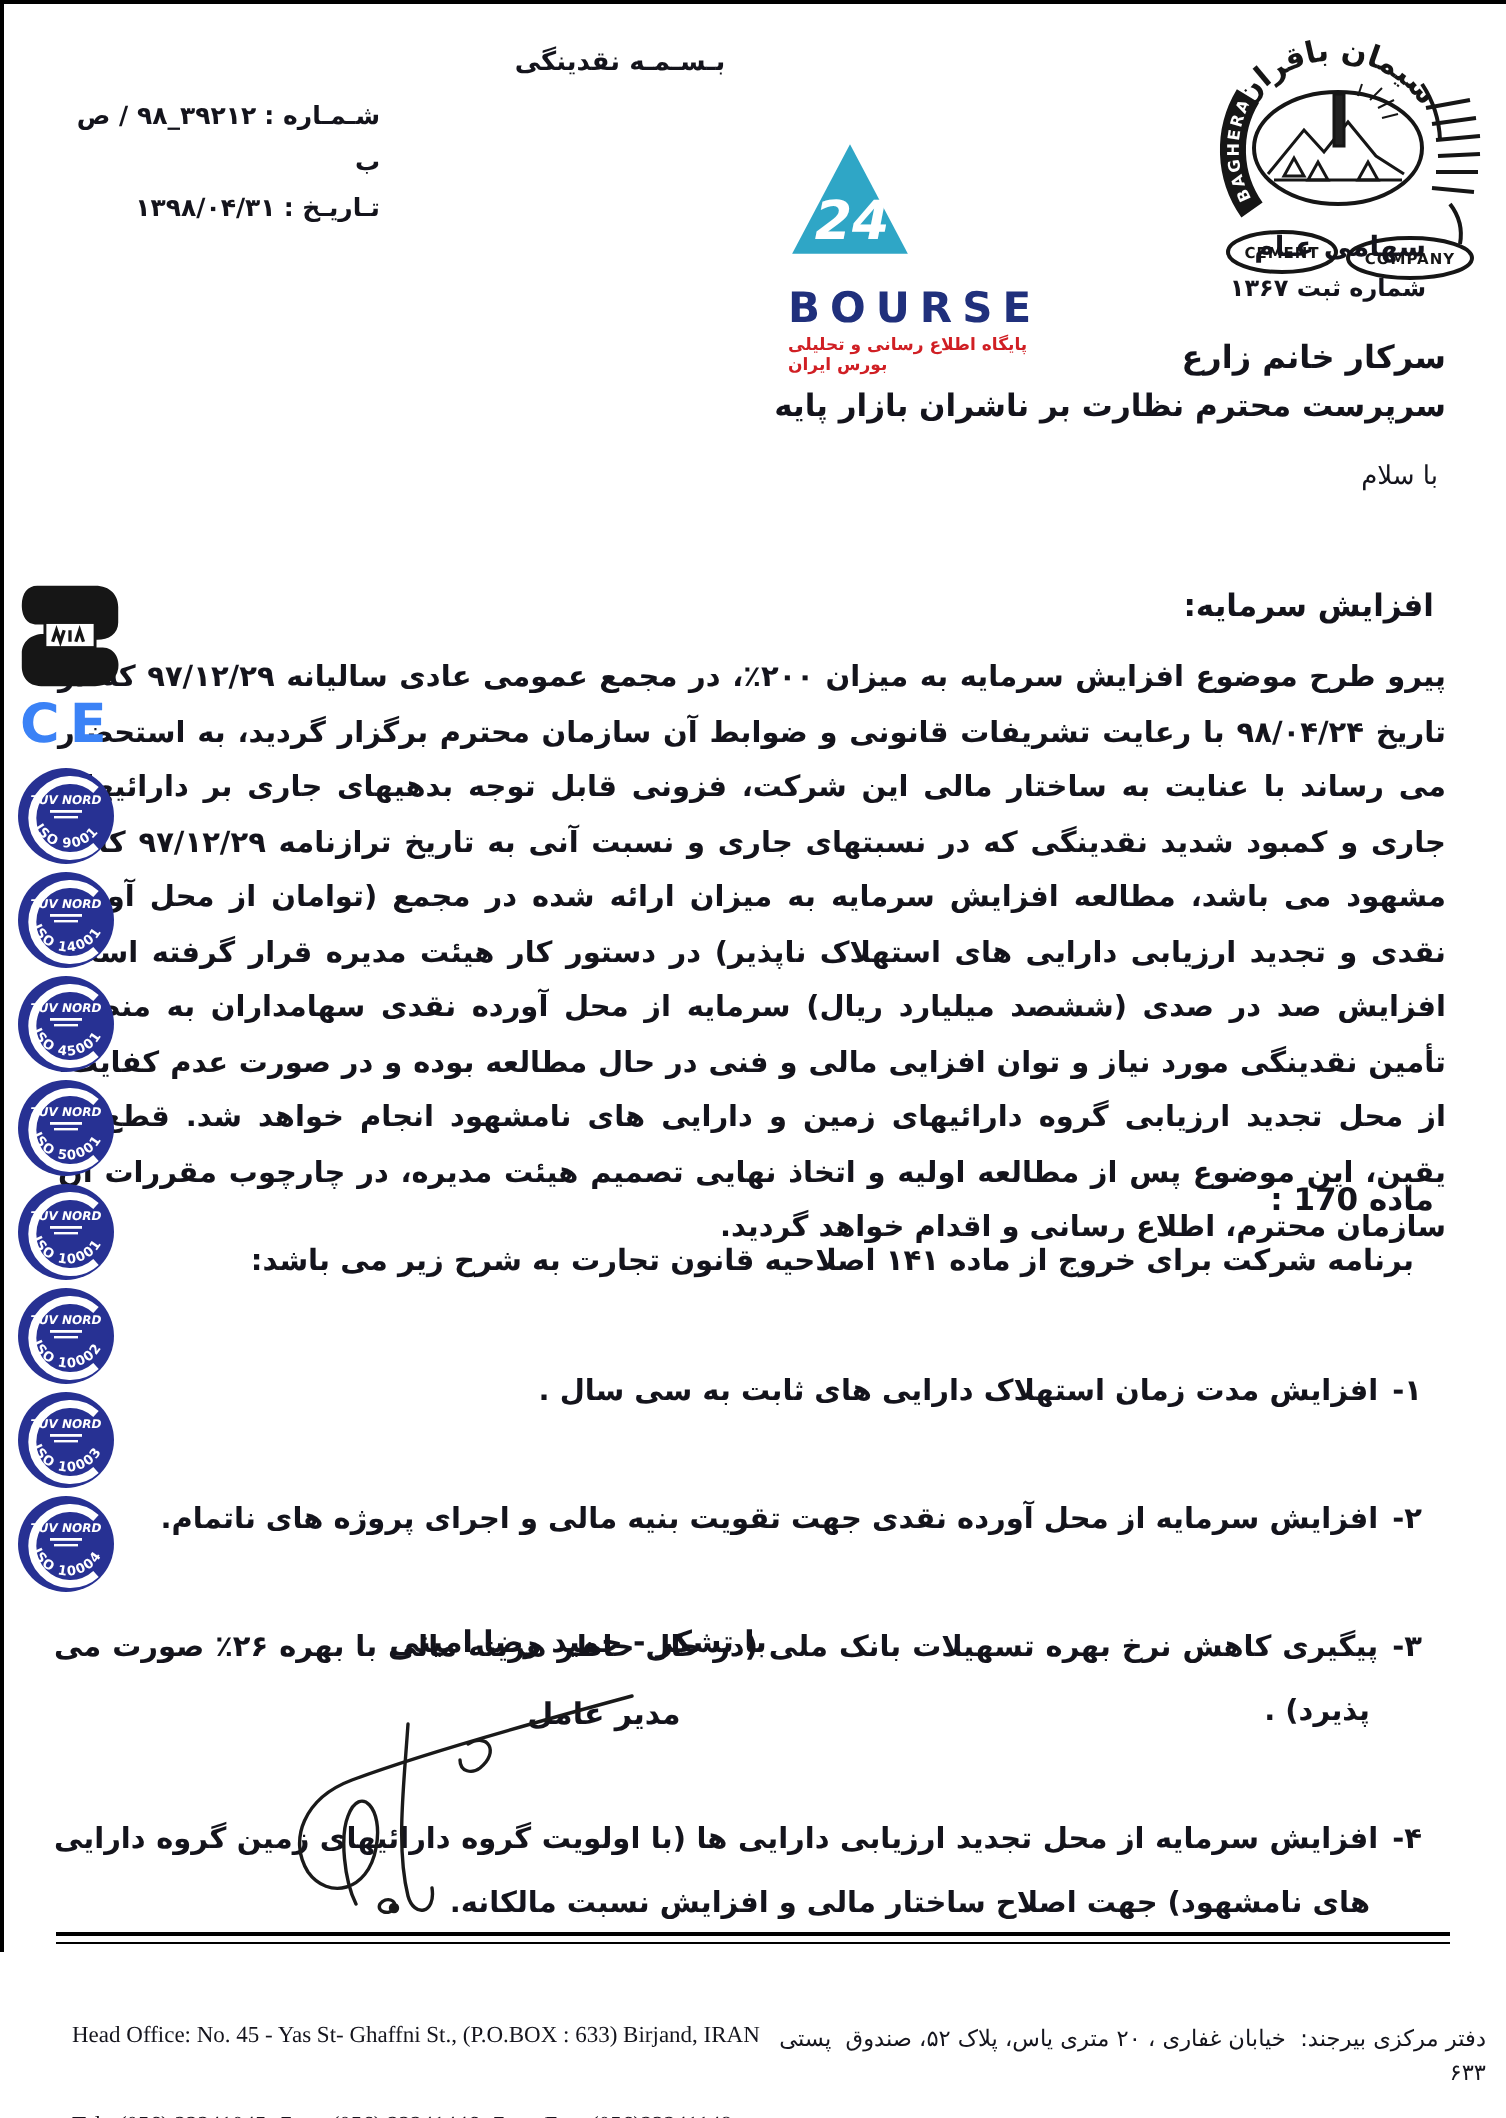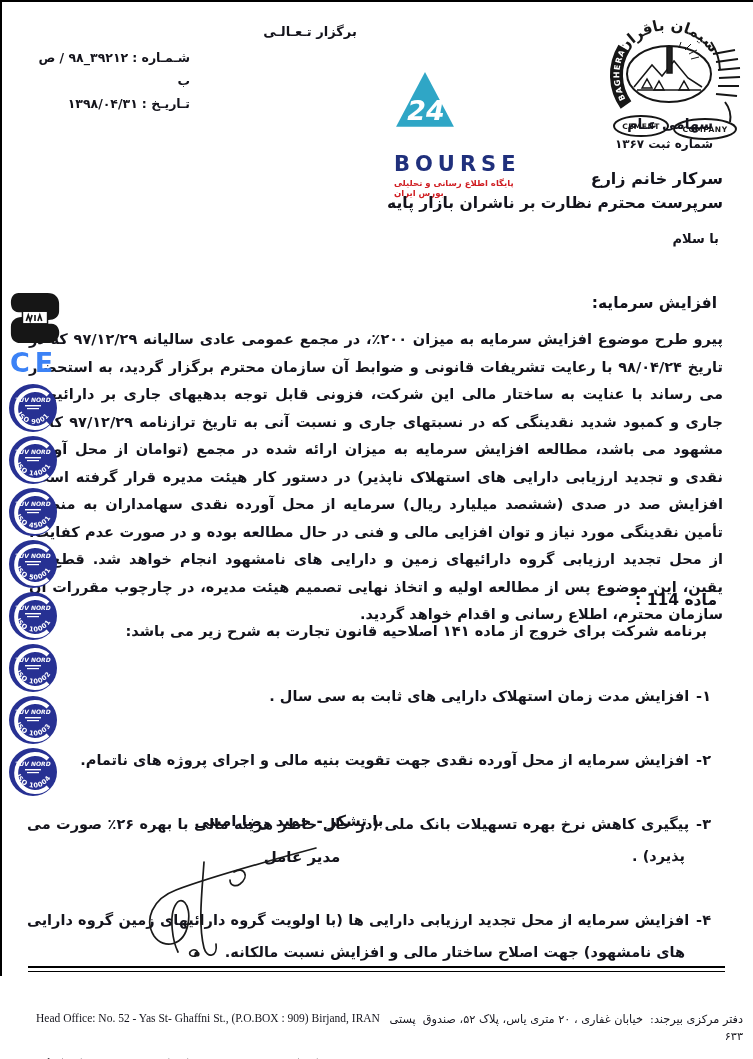--- a/index.html
+++ b/index.html
@@ -15,28 +15,28 @@
             font-size:12.5px;font-weight:bold;line-height:23px;}
   .refblock .lbl{margin-left:4px;margin-top:12px;}
 
   
   .co-logo{top:10px;right:8px;width:152px;height:134px;}
   .co-type{top:116px;right:40px;width:120px;text-align:right;font-size:14px;font-weight:bold;direction:rtl;}
   .co-reg{top:137px;right:40px;width:130px;text-align:right;font-size:12px;font-weight:bold;direction:rtl;}
 
   
   .bourse{top:70px;left:394px;width:130px;text-align:left;}
-  .bourse-name{font-size:21px;font-weight:bold;letter-spacing:5px;color:#20307c;margin-top:18px;}
+  .bourse-name{font-size:21px;font-weight:bold;letter-spacing:5px;color:#20307c;margin-top:8px;}
   .bourse-tag{font-size:8.5px;font-weight:bold;color:#d01f24;direction:rtl;margin-top:2px;}
 
   
   .recipient{top:169px;right:30px;direction:rtl;}
   .rec-name{font-size:16px;font-weight:bold;margin-bottom:6px;}
   .rec-title{font-size:15.5px;font-weight:bold;}
-  .salutation{top:231px;right:34px;font-size:13px;font-weight:bold;direction:rtl;}
+  .salutation{top:231px;right:34px;font-size:13px;font-weight:normal;direction:rtl;}
 
   
   .intro{top:264px;right:46px;font-size:14.8px;font-weight:bold;direction:rtl;}
   .sec-title{right:36px;font-size:15.5px;font-weight:bold;direction:rtl;}
   .cap-title{top:294px;text-align:center;}
   .cap-text{top:326px;right:30px;width:694px;direction:rtl;text-align:justify;
             font-size:14.5px;font-weight:bold;line-height:27.5px;}
   .art-title{top:591px;}
   .art-intro{top:622px;right:46px;font-size:14.6px;font-weight:bold;direction:rtl;}
   .list{top:648px;right:42px;width:684px;direction:rtl;}
@@ -65,21 +65,21 @@
   .foot-fa{top:979px;right:10px;width:372px;direction:rtl;text-align:right;
            font-size:11.3px;line-height:16.5px;white-space:pre-wrap;color:#15151d;}
 </style>
 </head>
 <body>
 
 <div class="page">
   <div class="abs edge-top"></div>
   <div class="abs edge-left"></div>
 
-  <div class="abs bismillah">برگزار تـعـالـی</div>
+  <div class="abs bismillah">بـسـمـه نقدینگی</div>
 
   <div class="abs refblock">
     <div><span class="lbl">شـمـاره :</span><span>۳۹۲۱۲_۹۸ / ص ب</span></div>
     <div><span class="lbl">تـاریـخ :</span><span>۱۳۹۸/۰۴/۳۱</span></div>
   </div>
 
   <svg class="abs co-logo" viewBox="0 0 152 134" xmlns="http://www.w3.org/2000/svg">
     <defs>
       <path id="coTop" d="M24,62 A52,52 0 0 1 126,62" fill="none"></path>
       <path id="coLeftTxt" d="M35,93 A50,50 0 0 1 33,40" fill="none"></path>
@@ -128,21 +128,21 @@
   </div>
 
   <div class="abs recipient">
     <div class="rec-name">سرکار خانم زارع</div>
     <div class="rec-title">سرپرست محترم نظارت بر ناشران بازار پایه</div>
   </div>
   <div class="abs salutation">با سلام</div>
 
   <div class="abs sec-title cap-title">افزایش سرمایه:</div>
   <div class="abs cap-text">پیرو طرح موضوع افزایش سرمایه به میزان ۲۰۰٪، در مجمع عمومی عادی سالیانه ۹۷/۱۲/۲۹ که در تاریخ ۹۸/۰۴/۲۴ با رعایت تشریفات قانونی و ضوابط آن سازمان محترم برگزار گردید، به استحضار می رساند با عنایت به ساختار مالی این شرکت، فزونی قابل توجه بدهیهای جاری بر دارائیهای جاری و کمبود شدید نقدینگی که در نسبتهای جاری و نسبت آنی به تاریخ ترازنامه ۹۷/۱۲/۲۹ کاملاً مشهود می باشد، مطالعه افزایش سرمایه به میزان ارائه شده در مجمع (توامان از محل آورده نقدی و تجدید ارزیابی دارایی های استهلاک ناپذیر) در دستور کار هیئت مدیره قرار گرفته است. افزایش صد در صدی (ششصد میلیارد ریال) سرمایه از محل آورده نقدی سهامداران به منظور تأمین نقدینگی مورد نیاز و توان افزایی مالی و فنی در حال مطالعه بوده و در صورت عدم کفایت، از محل تجدید ارزیابی گروه دارائیهای زمین و دارایی های نامشهود انجام خواهد شد. قطع به یقین، این موضوع پس از مطالعه اولیه و اتخاذ نهایی تصمیم هیئت مدیره، در چارچوب مقررات آن سازمان محترم، اطلاع رسانی و اقدام خواهد گردید.</div>
-  <div class="abs sec-title art-title">ماده 114 :</div>
+  <div class="abs sec-title art-title">ماده 170 :</div>
   <div class="abs art-intro">برنامه شرکت برای خروج از ماده ۱۴۱ اصلاحیه قانون تجارت به شرح زیر می باشد:</div>
 
   <div class="abs list">
     <div class="list-item"><span class="num">۱-</span><span>افزایش مدت زمان استهلاک دارایی های ثابت به سی سال .</span></div>
     <div class="list-item"><span class="num">۲-</span><span>افزایش سرمایه از محل آورده نقدی جهت تقویت بنیه مالی و اجرای پروژه های ناتمام.</span></div>
     <div class="list-item"><span class="num">۳-</span><span>پیگیری کاهش نرخ بهره تسهیلات بانک ملی (در حال حاظر هزینه مالی با بهره ۲۶٪ صورت می پذیرد) .</span></div>
     <div class="list-item"><span class="num">۴-</span><span>افزایش سرمایه از محل تجدید ارزیابی دارایی ها (با اولویت گروه دارائیهای زمین گروه دارایی های نامشهود) جهت اصلاح ساختار مالی و افزایش نسبت مالکانه.</span></div>
   </div>
 
   <div class="abs sig-name">با تشکر - حمید رضا امینی</div>
@@ -264,21 +264,21 @@
         <rect x="19" y="26" width="12" height="1.2" fill="#ffffff"></rect>
         <defs>
           <path id="isoA7" d="M8,29 A19,19 0 0 0 43,31" fill="none"></path>
         </defs>
         <text class="iso-t"><textPath href="#isoA7" startOffset="50%" text-anchor="middle">ISO 10004</textPath></text>
       </svg>
   </div>
 
   <div class="abs foot-rule"></div>
   <div class="abs foot-en">
-    <div>Head Office: No. 52 - Yas St- Ghaffni St., (P.O.BOX : 909) Birjand, IRAN</div>
+    <div>Head Office: No. 45 - Yas St- Ghaffni St., (P.O.BOX : 633) Birjand, IRAN</div>
     <div>Tel:  (056) 32341045 -7   ,   (056) 32341446 -7       Fax: (056)32341148</div>
     
     
     
   </div>
   <div class="abs foot-fa">
     <div>دفتر مرکزی بیرجند:  خیابان غفاری ، ۲۰ متری یاس، پلاک ۵۲، صندوق  پستی ۶۳۳</div>
     
     
     

